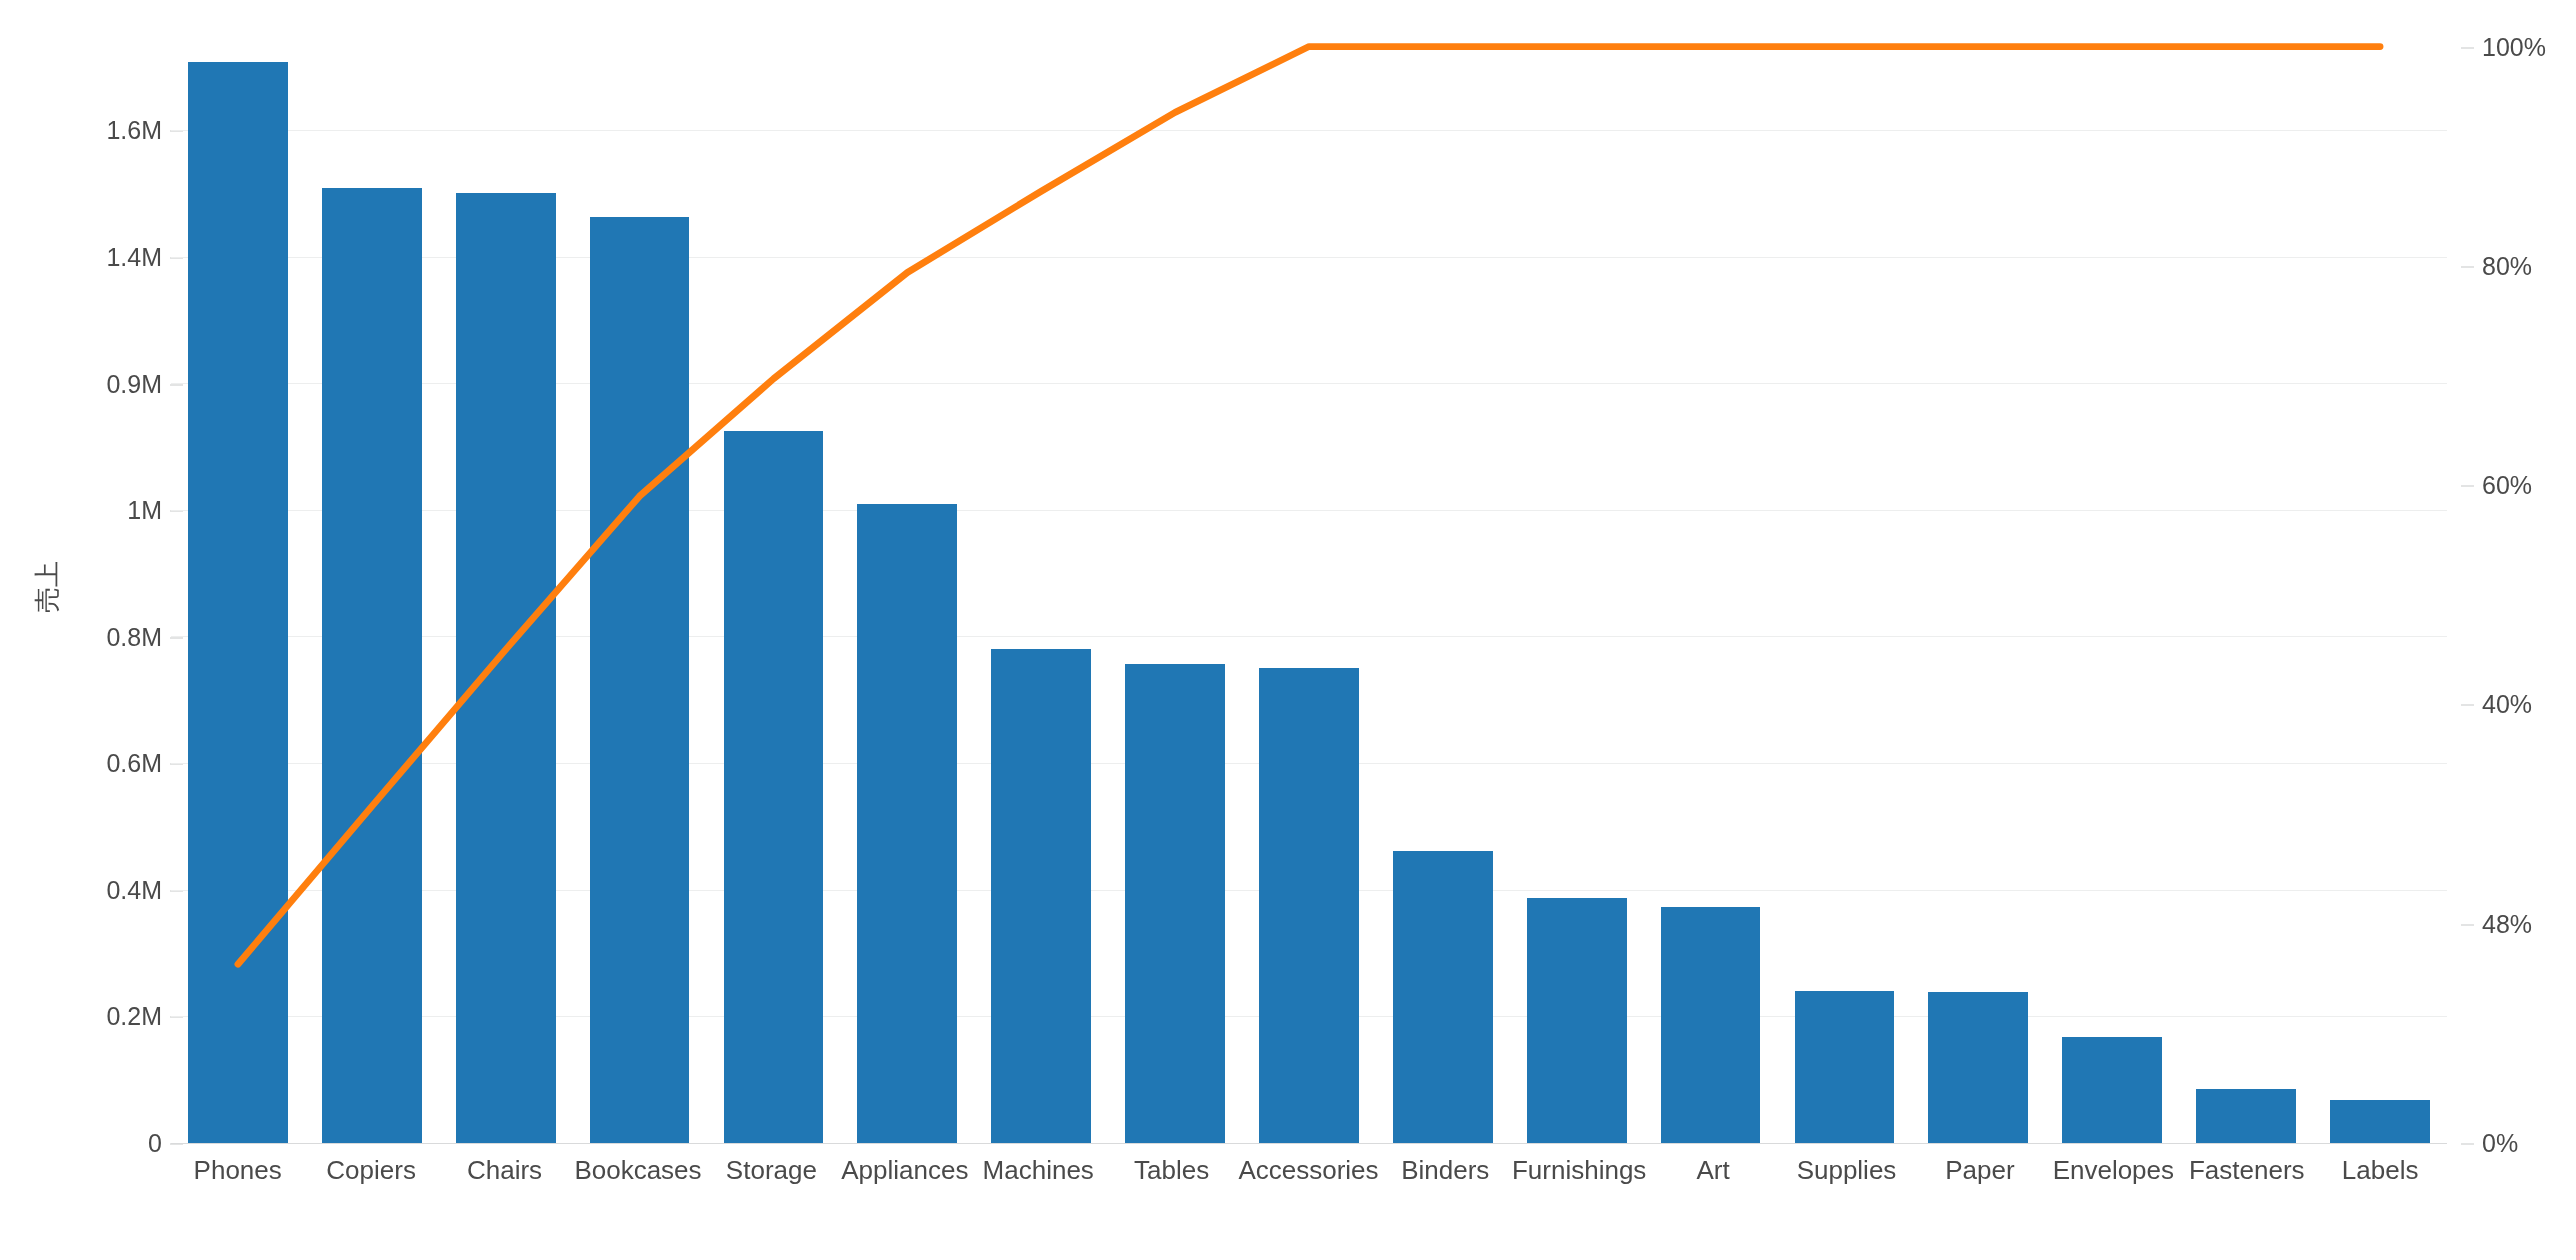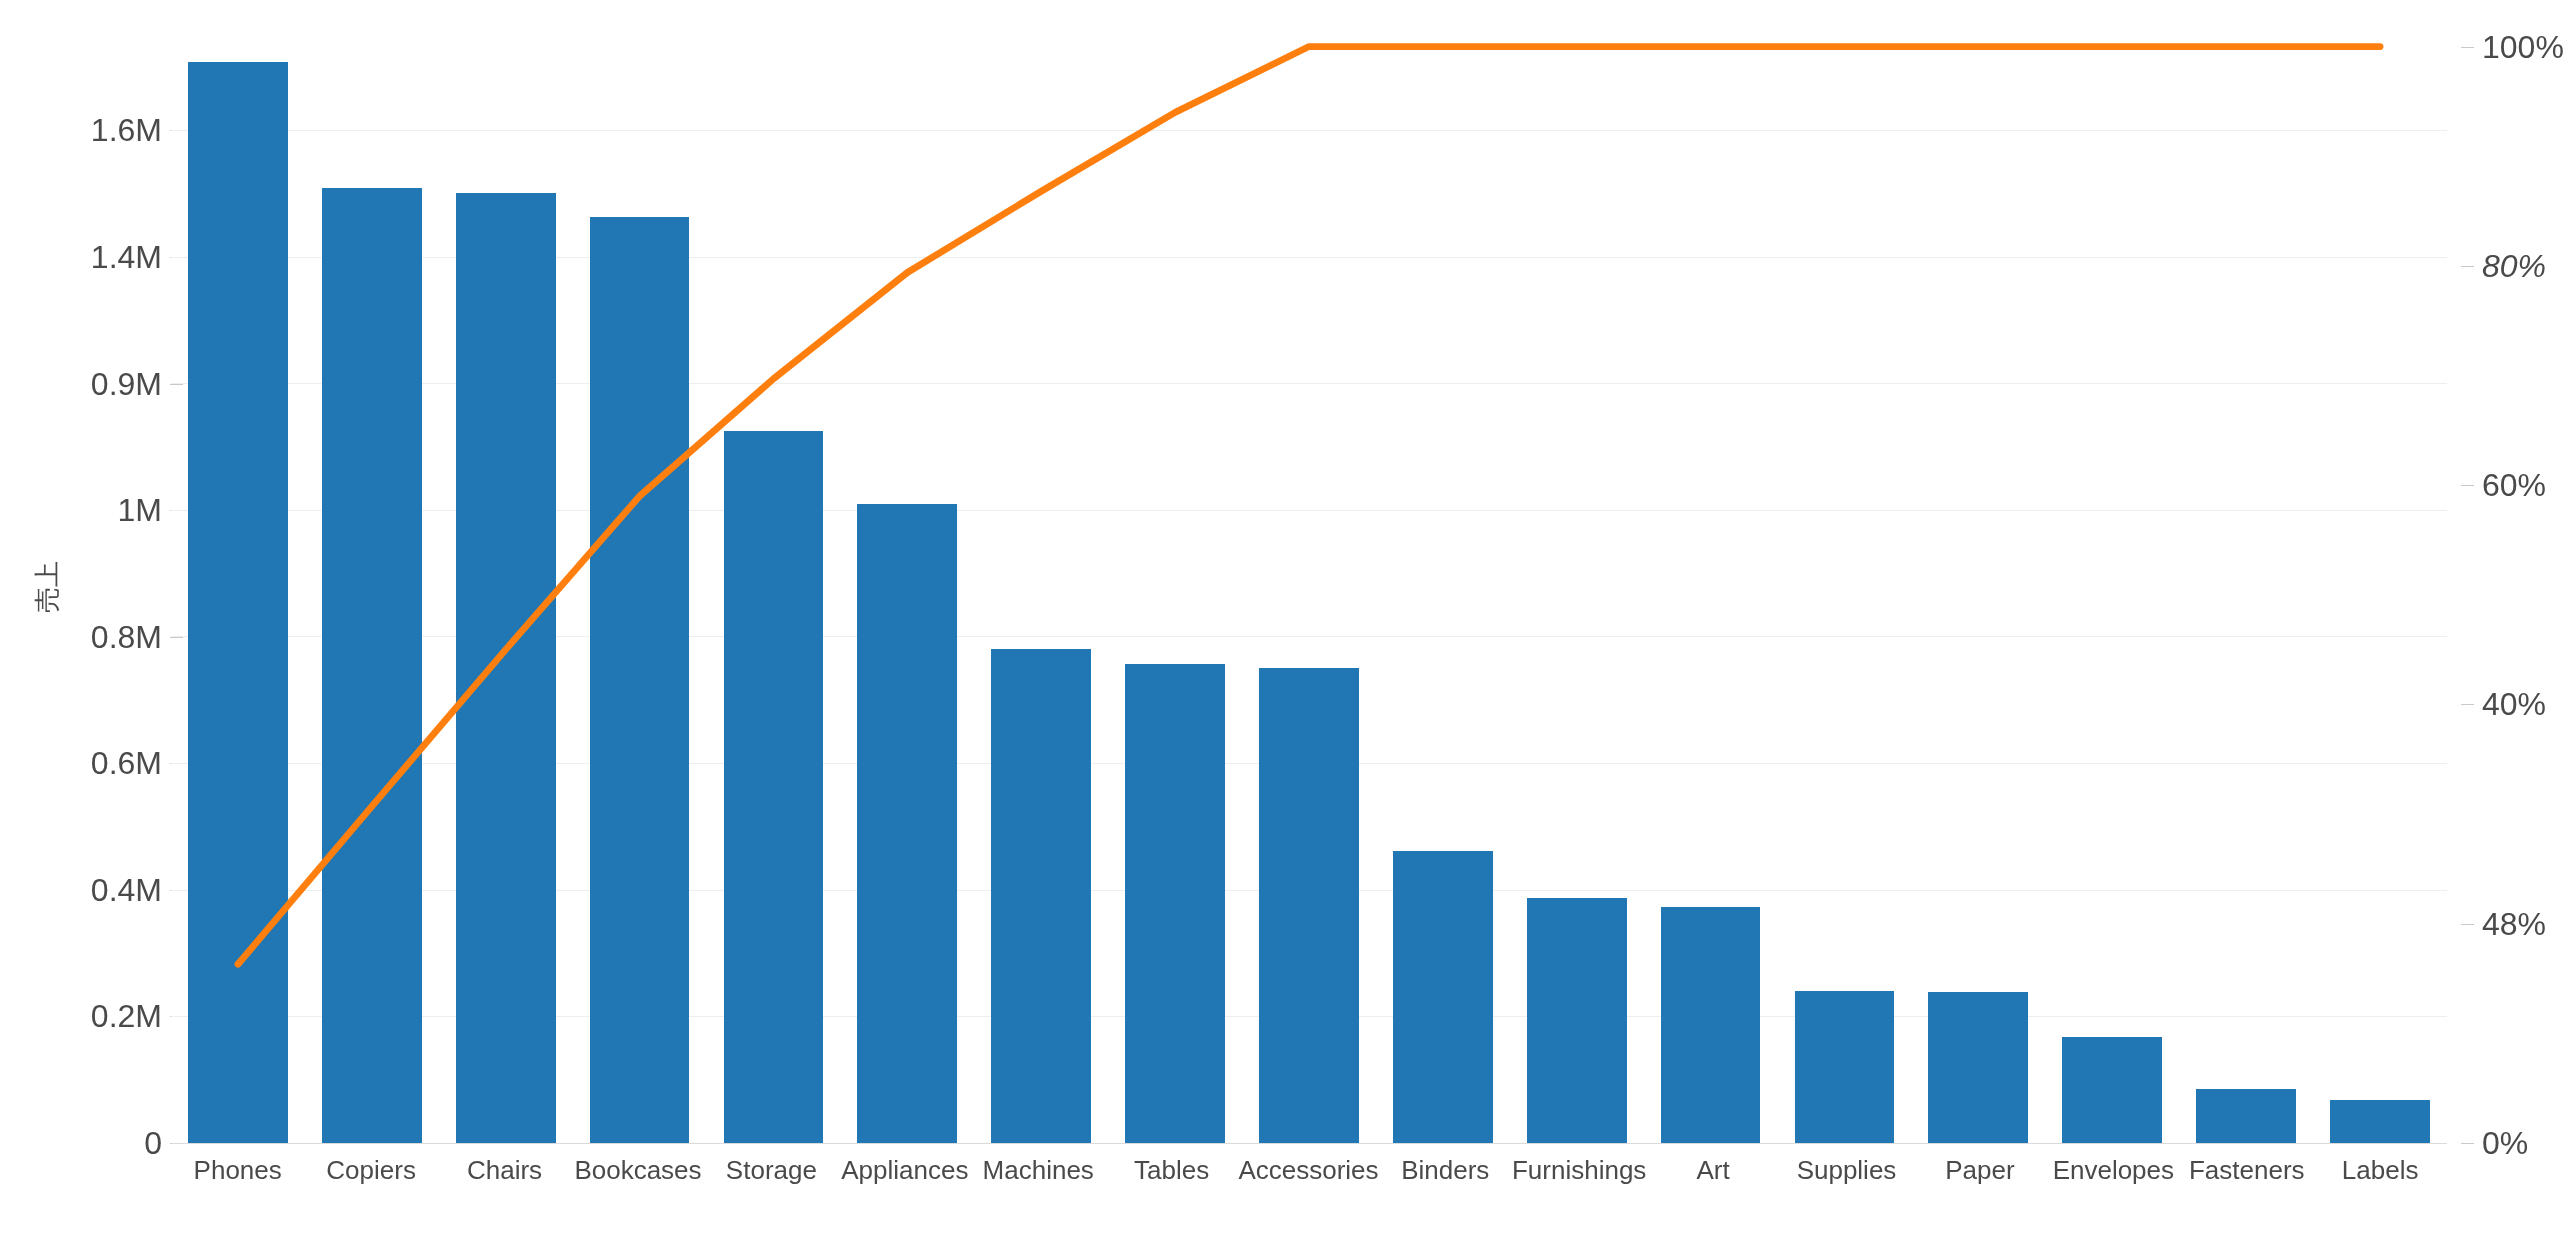--- a/index.html
+++ b/index.html
@@ -76,21 +76,21 @@
     position: absolute;
     top: 0;
     height: 1261px;
     width: 195px;
   }
   .y-left-labels { left: 0; }
   .y-right-labels { left: 2447px; width: 129px; }
 
   .ytick {
     position: absolute;
-    font-size: 32px;
+    font-size: 25px;
     color: #4a4a4a;
     white-space: nowrap;
     line-height: 1;
   }
   .y-left-labels .ytick {
     right: 33px;
     text-align: right;
     transform: translateY(-50%);
   }
   .y-left-labels .ytick::after {
@@ -239,21 +239,21 @@
     <svg class="line-layer" id="lineSvg" viewBox="0 0 2336 1143" preserveAspectRatio="none">
       <polyline id="linePath" fill="none" stroke="#ff7f0e" stroke-width="7" stroke-linejoin="round" stroke-linecap="round" points="68.7,959.6 206.1,797.6 343.5,636.8 480.9,479.3 618.4,358.9 755.8,249.8 893.2,166.5 1030.6,85.5 1168.0,18.0 1305.4,18.0 1442.8,18.0 1580.2,18.0 1717.6,18.0 1855.1,18.0 1992.5,18.0 2129.9,18.0 2267.3,18.0"></polyline>
     </svg>
   </div>
 
   <div class="y-right-labels" id="yright">
       <div class="ytick" style="top: 1143px;">0%</div>
       <div class="ytick" style="top: 924px;">48%</div>
       <div class="ytick" style="top: 704px;">40%</div>
       <div class="ytick" style="top: 485px;">60%</div>
-      <div class="ytick" style="top: 266px; font-style: italic;">80%</div>
+      <div class="ytick" style="top: 266px;">80%</div>
       <div class="ytick" style="top: 47px;">100%</div>
     </div>
 
   <div class="x-labels" id="xlabels">
       <div class="x-label">Phones</div>
       <div class="x-label">Copiers</div>
       <div class="x-label">Chairs</div>
       <div class="x-label">Bookcases</div>
       <div class="x-label">Storage</div>
       <div class="x-label">Appliances</div>

